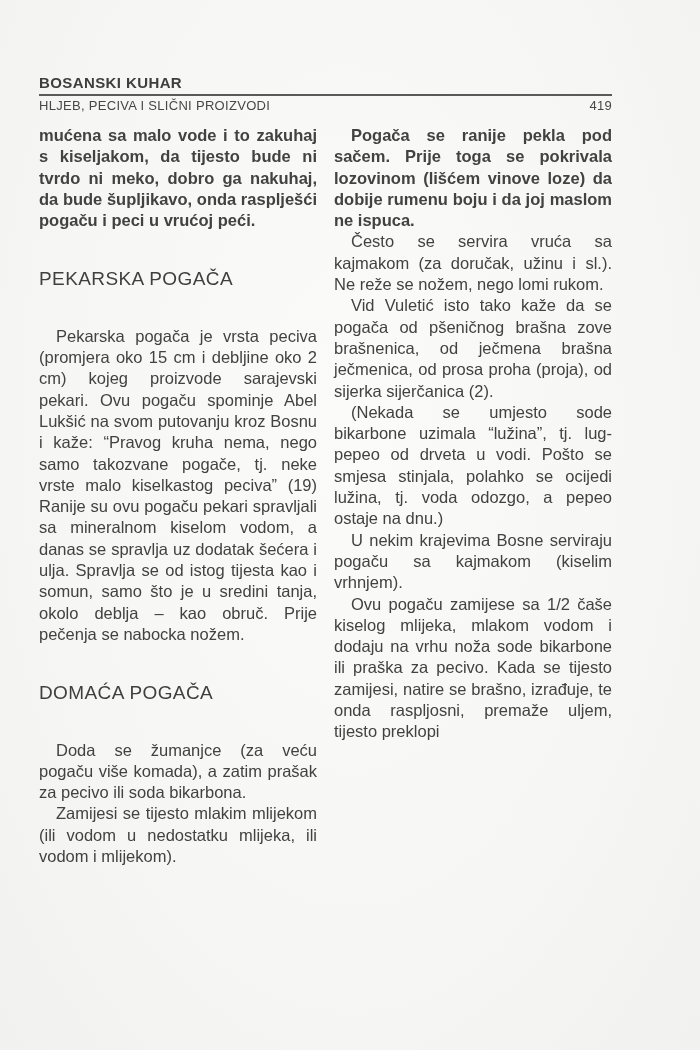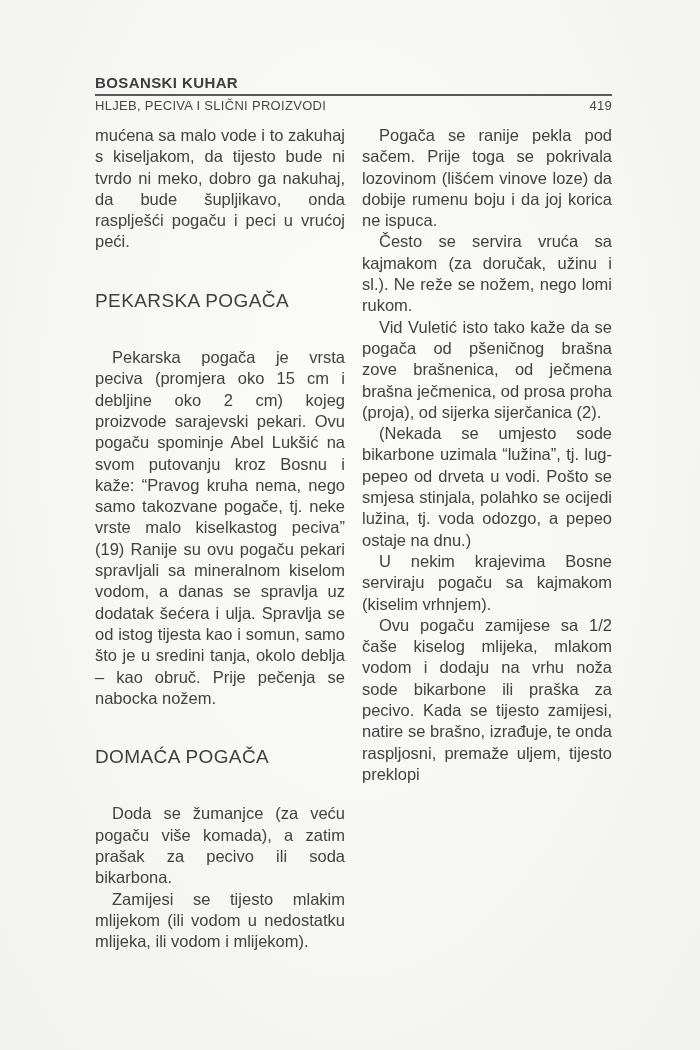--- a/index.html
+++ b/index.html
@@ -11,21 +11,21 @@
   .page {
     position: relative;
     width: 700px;
     height: 1050px;
     margin: 0 auto;
     background: #f7f7f6;
     background-image: radial-gradient(ellipse at 50% 40%, #fbfbfa 0%, #f6f6f5 60%, #f1f1ef 100%);
     color: #424242;
     overflow: hidden;
     box-sizing: border-box;
-    padding: 74px 88px 0 95px;
+    padding: 74px 88px 0 39px;
   }
   header .book-title {
     font-size: 15px;
     font-weight: bold;
     letter-spacing: 0.4px;
     color: #3e3e3e;
   }
   header .header-rule {
     border: none;
     border-top: 2px solid #5a5a5a;
@@ -59,21 +59,21 @@
     text-indent: 17px;
   }
   .col h2.section-heading {
     font-size: 19px;
     font-weight: normal;
     letter-spacing: 0.4px;
     color: #3f3f3f;
     margin: 37px 0 36px 0;
     text-align: left;
   }
-  .col > :first-child { margin-top: 0; }
+  .col > :first-child { margin-top: 0; font-weight: bold; }
 </style>
 </head>
 <body>
 
 <div class="page">
   <header>
     <div class="book-title">BOSANSKI KUHAR</div>
     <hr class="header-rule">
     <div class="chapter-row">
       <span>HLJEB, PECIVA I SLIČNI PROIZVODI</span>
@@ -84,21 +84,21 @@
   <main class="columns">
     <div class="col" id="col-left">
         <p class="para">mućena sa malo vode i to zakuhaj s kiseljakom, da tijesto bude ni tvrdo ni meko, dobro ga nakuhaj, da bude šupljikavo, onda rasplješći pogaču i peci u vrućoj peći.</p>
         <h2 class="section-heading">PEKARSKA POGAČA</h2>
         <p class="para indent">Pekarska pogača je vrsta peciva (promjera oko 15 cm i debljine oko 2 cm) kojeg proizvode sarajevski pekari. Ovu pogaču spominje Abel Lukšić na svom putovanju kroz Bosnu i kaže: “Pravog kruha nema, nego samo takozvane pogače, tj. neke vrste malo kiselkastog peciva” (19) Ranije su ovu pogaču pekari spravljali sa mineralnom kiselom vodom, a danas se spravlja uz dodatak šećera i ulja. Spravlja se od istog tijesta kao i somun, samo što je u sredini tanja, okolo deblja – kao obruč. Prije pečenja se nabocka nožem.</p>
         <h2 class="section-heading">DOMAĆA POGAČA</h2>
         <p class="para indent">Doda se žumanjce (za veću pogaču više komada), a zatim prašak za pecivo ili soda bikarbona.</p>
         <p class="para indent">Zamijesi se tijesto mlakim mlijekom (ili vodom u nedostatku mlijeka, ili vodom i mlijekom).</p>
       </div>
     <div class="col" id="col-right">
-        <p class="para indent">Pogača se ranije pekla pod sačem. Prije toga se pokrivala lozovinom (lišćem vinove loze) da dobije rumenu boju i da joj korica ne ispuca.</p>
+        <p class="para indent">Pogača se ranije pekla pod sačem. Prije toga se pokrivala lozovinom (lišćem vinove loze) da dobije rumenu boju i da joj maslom ne ispuca.</p>
         <p class="para indent">Često se servira vruća sa kajmakom (za doručak, užinu i sl.). Ne reže se nožem, nego lomi rukom.</p>
         <p class="para indent">Vid Vuletić isto tako kaže da se pogača od pšeničnog brašna zove brašnenica, od ječmena brašna ječmenica, od prosa proha (proja), od sijerka sijerčanica (2).</p>
         <p class="para indent">(Nekada se umjesto sode bikarbone uzimala “lužina”, tj. lug-pepeo od drveta u vodi. Pošto se smjesa stinjala, polahko se ocijedi lužina, tj. voda odozgo, a pepeo ostaje na dnu.)</p>
         <p class="para indent">U nekim krajevima Bosne serviraju pogaču sa kajmakom (kiselim vrhnjem).</p>
         <p class="para indent">Ovu pogaču zamijese sa 1/2 čaše kiselog mlijeka, mlakom vodom i dodaju na vrhu noža sode bikarbone ili praška za pecivo. Kada se tijesto zamijesi, natire se brašno, izrađuje, te onda raspljosni, premaže uljem, tijesto preklopi</p>
       </div>
   </main>
 </div>
 
 </body></html>

